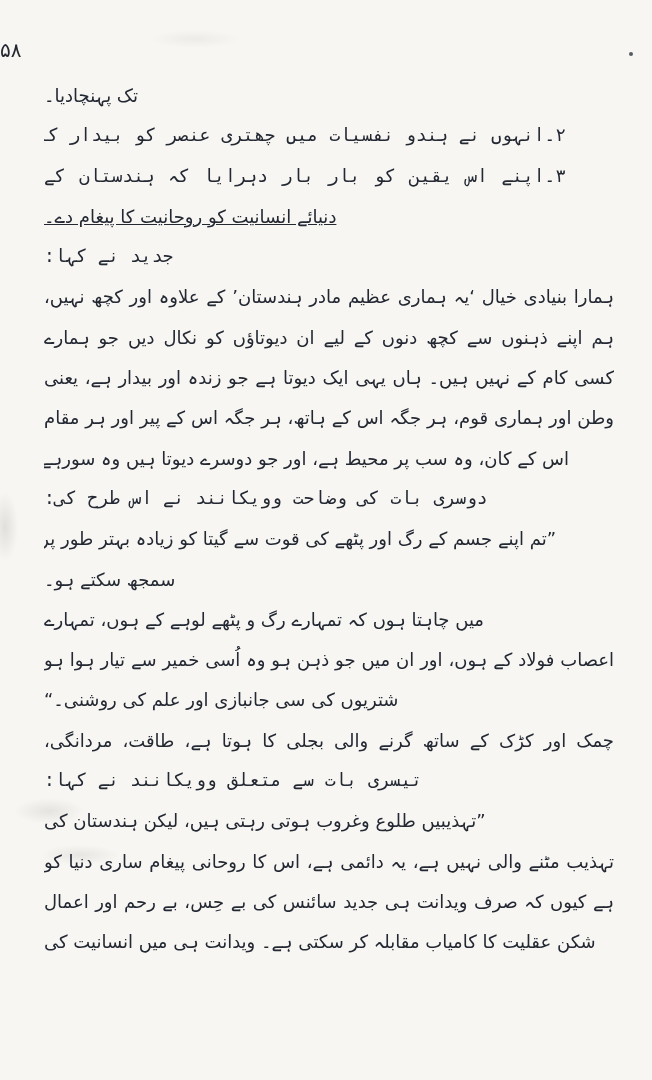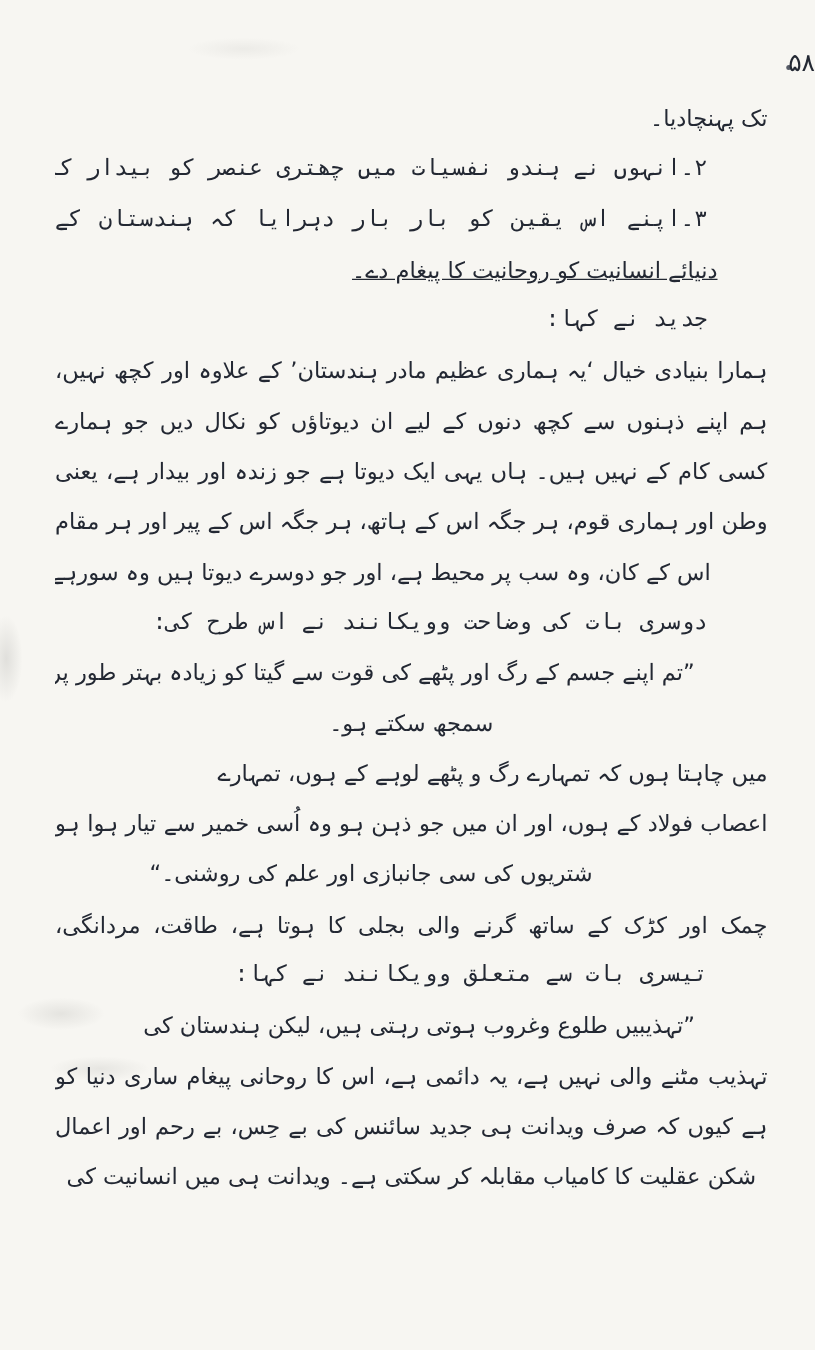--- a/index.html
+++ b/index.html
@@ -41,57 +41,57 @@
   .smudge.s3 { left: 40px;  top: 845px; width: 80px; height: 20px;
     background: radial-gradient(closest-side, rgba(130,130,126,.14), rgba(130,130,126,0)); }
   .smudge.s4 { left: 150px; top: 30px;  width: 90px; height: 18px;
     background: radial-gradient(closest-side, rgba(140,140,136,.10), rgba(140,140,136,0)); }
 
   .pagenum {
     position: absolute;
     top: 38px;
     left: 0;
     right: 0;
-    text-align: right;
+    text-align: left;
     font-size: 20px;
     letter-spacing: 2px;
   }
   .body {
     position: absolute;
     top: 76px;
     right: 38px;
     left: 44px;
     direction: rtl;
   }
   .ln {
     height: 40.3px;
     line-height: 40.3px;
     font-size: 18px;
-    text-align: right;
+    text-align: left;
     white-space: nowrap;
     overflow: hidden;
   }
   
   .jst {
     white-space: normal;
     text-align: justify;
     text-align-last: justify;
   }
   
   .ind  { padding-right: 48px; font-family: Liberation Mono, monospace; }
   
   .qind { padding-right: 58px; }
   
   .pr45 { padding-right: 45px; }
   
   .pr40 { padding-right: 40px; text-decoration: underline; }
   
   .ctr  { padding-right: 140px; }
   
-  .left { text-align: center; padding-right: 0; }
+  .left { text-align: left; padding-right: 0; }
 </style>
 </head>
 <body>
 
 <div class="page">
 
   <span class="speck"></span>
   <span class="smudge s1"></span>
   <span class="smudge s2"></span>
   <span class="smudge s3"></span>

